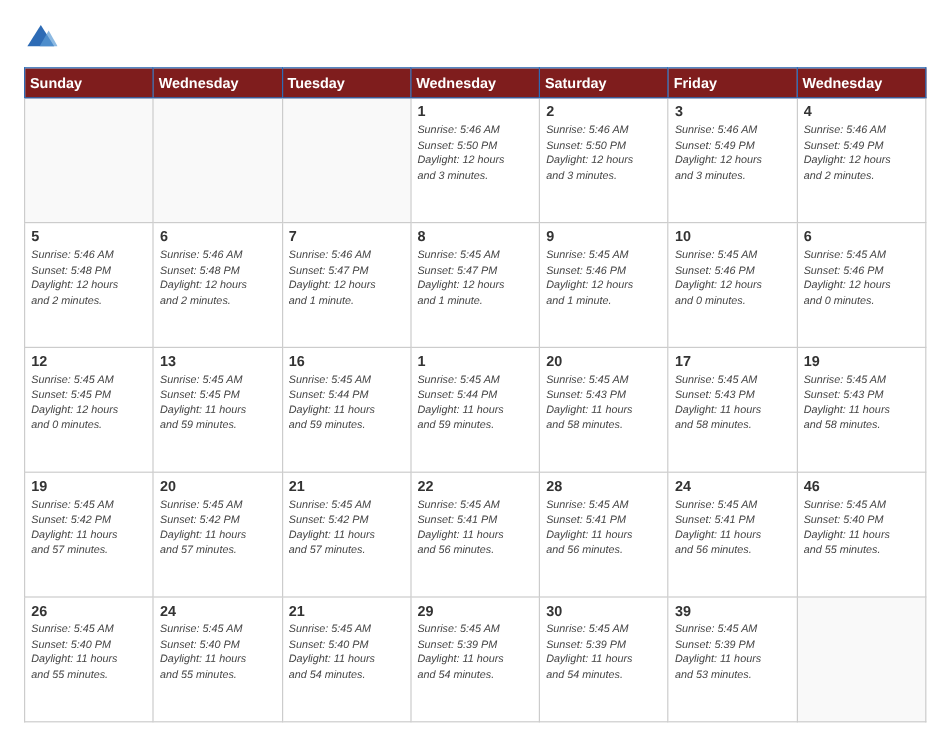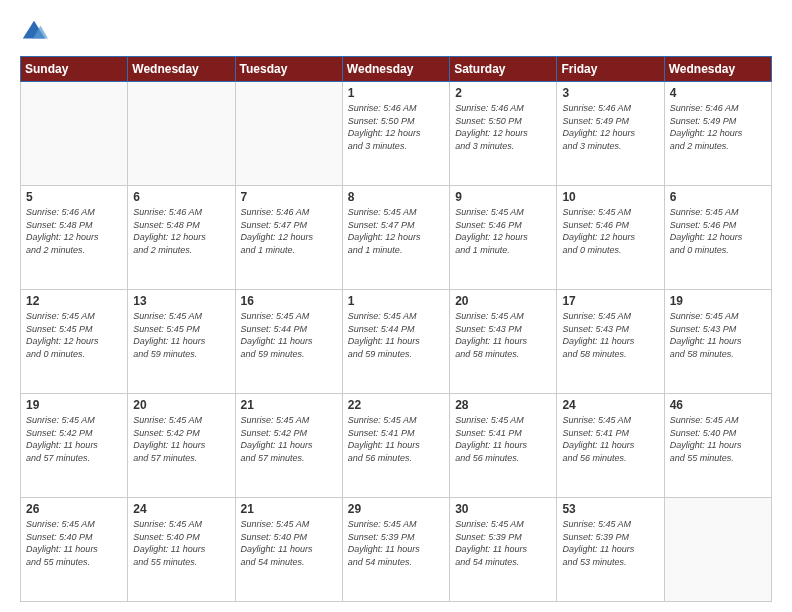--- a/index.html
+++ b/index.html
@@ -350,21 +350,21 @@
 and 54 minutes.</div>
           </td>
           <td>
             <div class="day-number">30</div>
             <div class="day-info" style="white-space: pre-line;">Sunrise: 5:45 AM
 Sunset: 5:39 PM
 Daylight: 11 hours
 and 54 minutes.</div>
           </td>
           <td>
-            <div class="day-number">53</div>
+            <div class="day-number">39</div>
             <div class="day-info" style="white-space: pre-line;">Sunrise: 5:45 AM
 Sunset: 5:39 PM
 Daylight: 11 hours
 and 53 minutes.</div>
           </td>
           <td class="empty"></td>
         </tr>
       </tbody>
   </table>
 </div>

